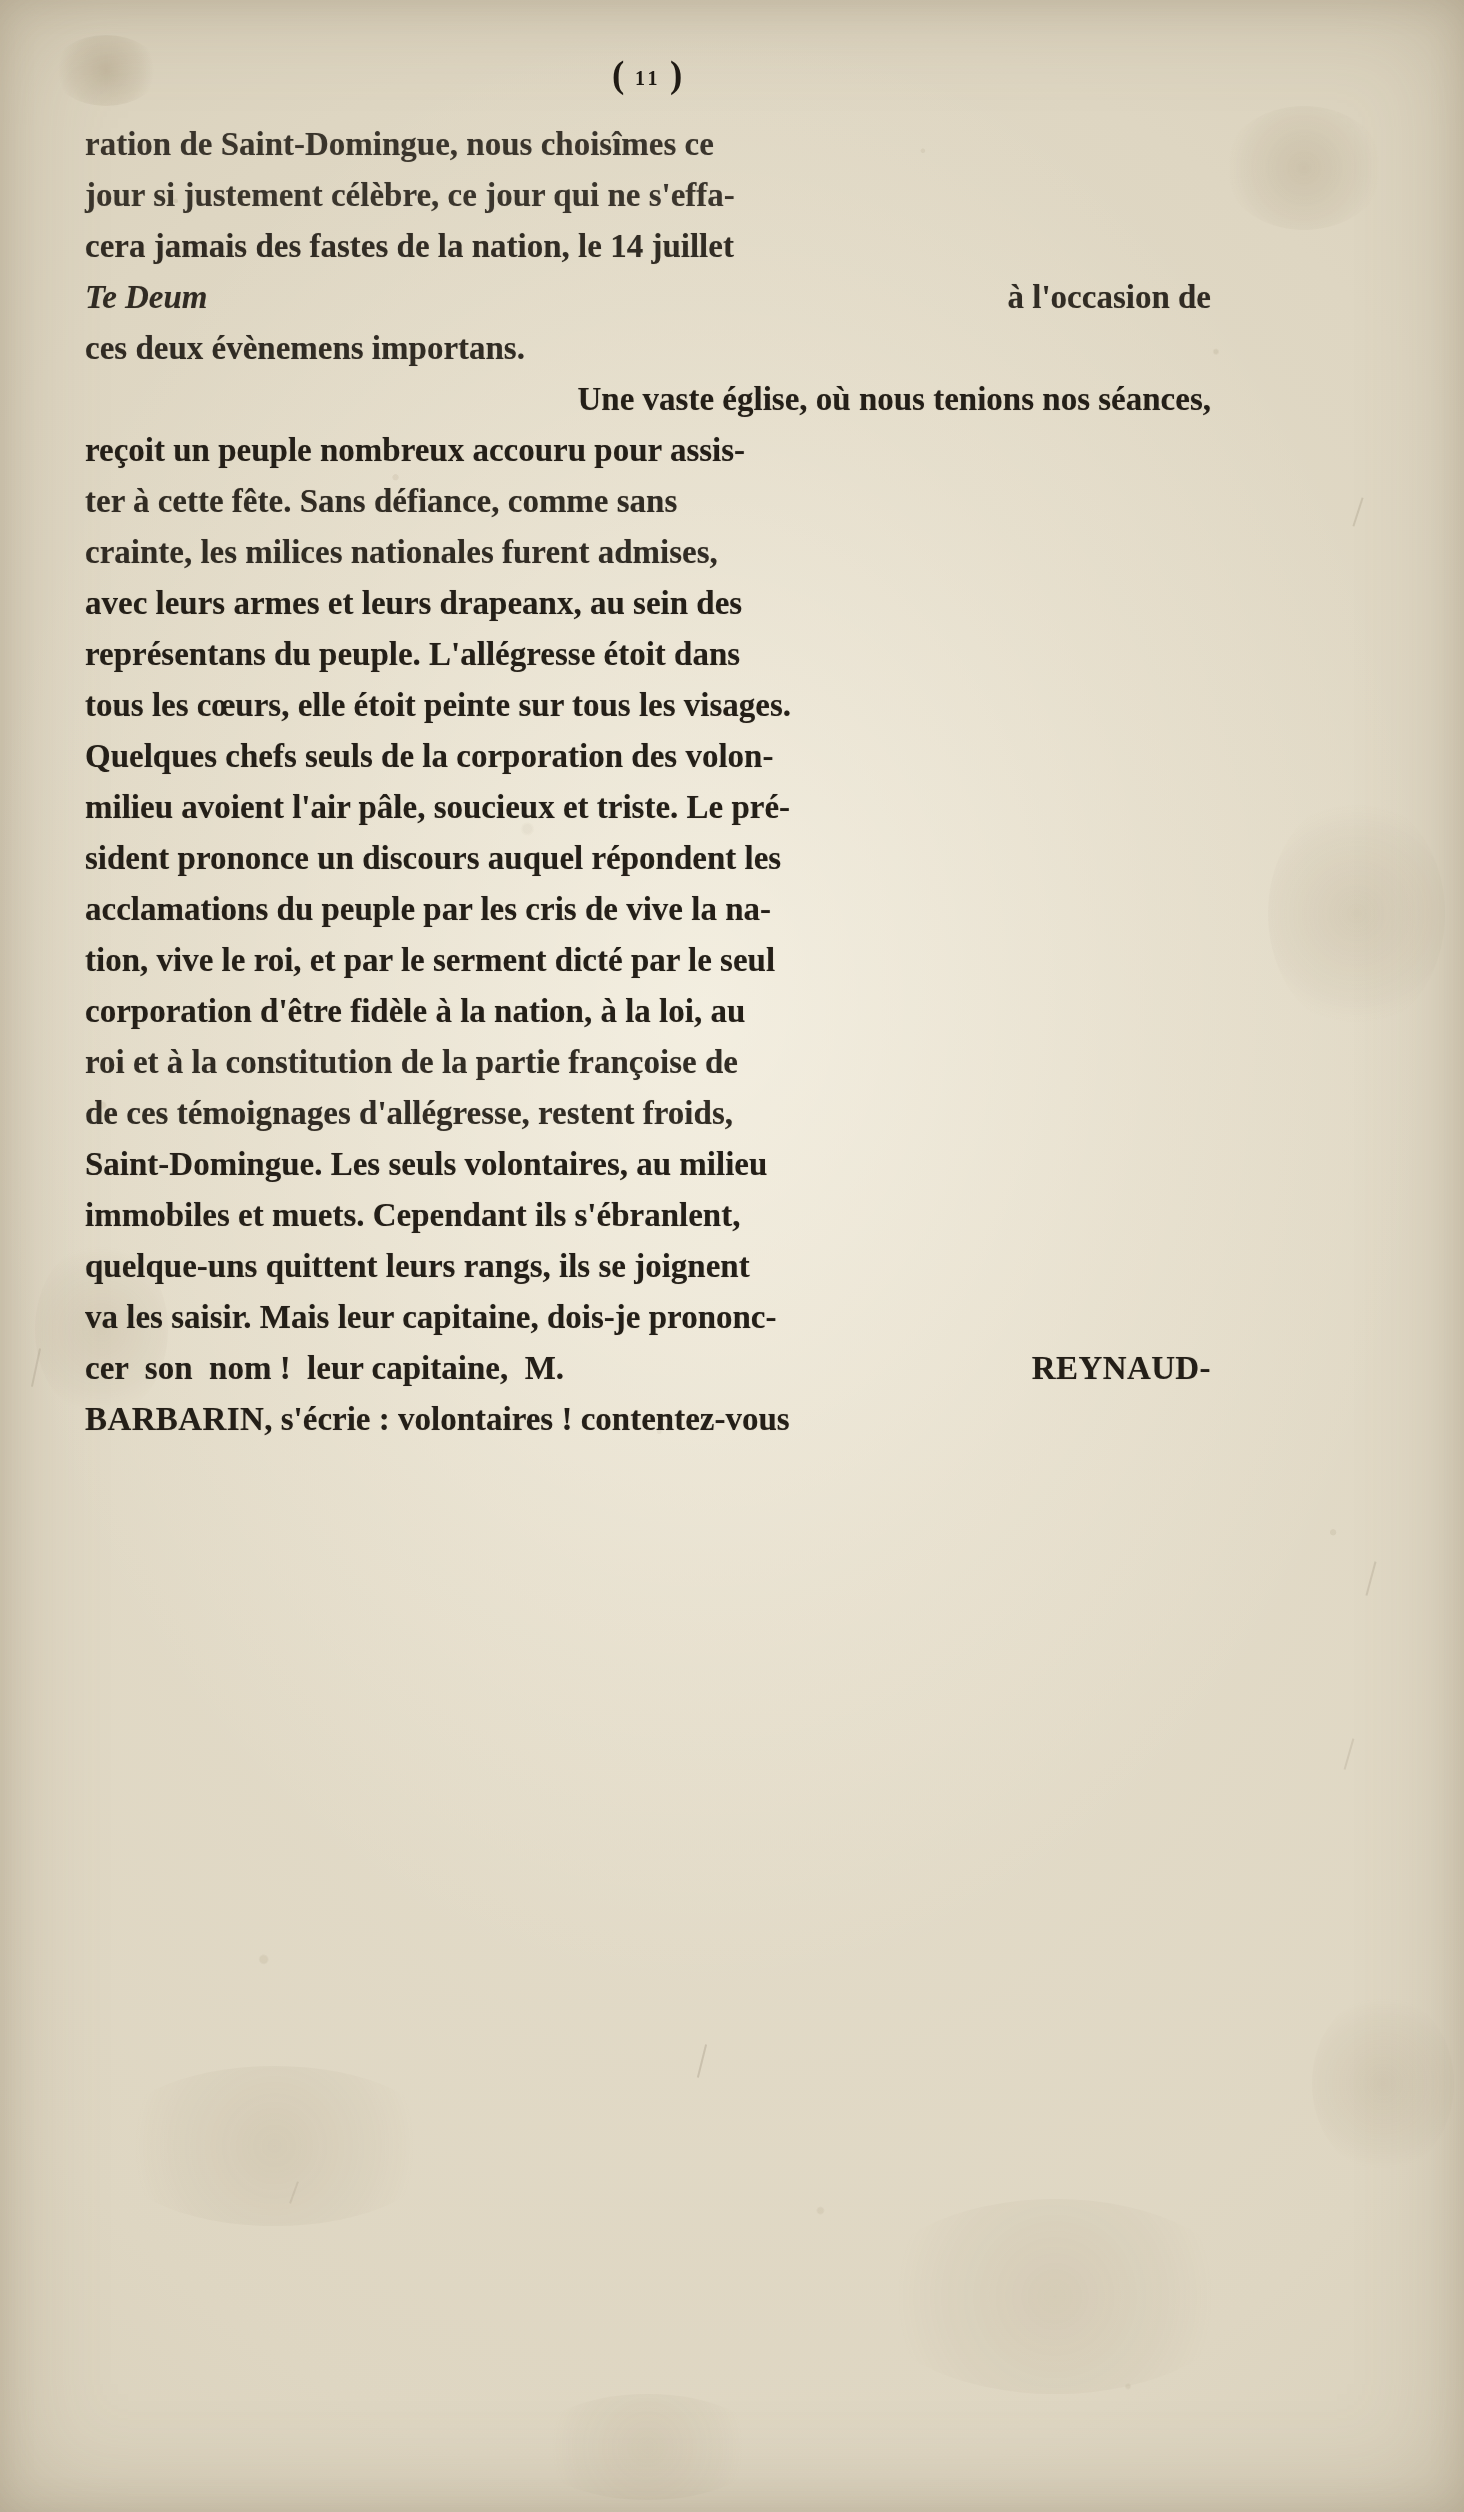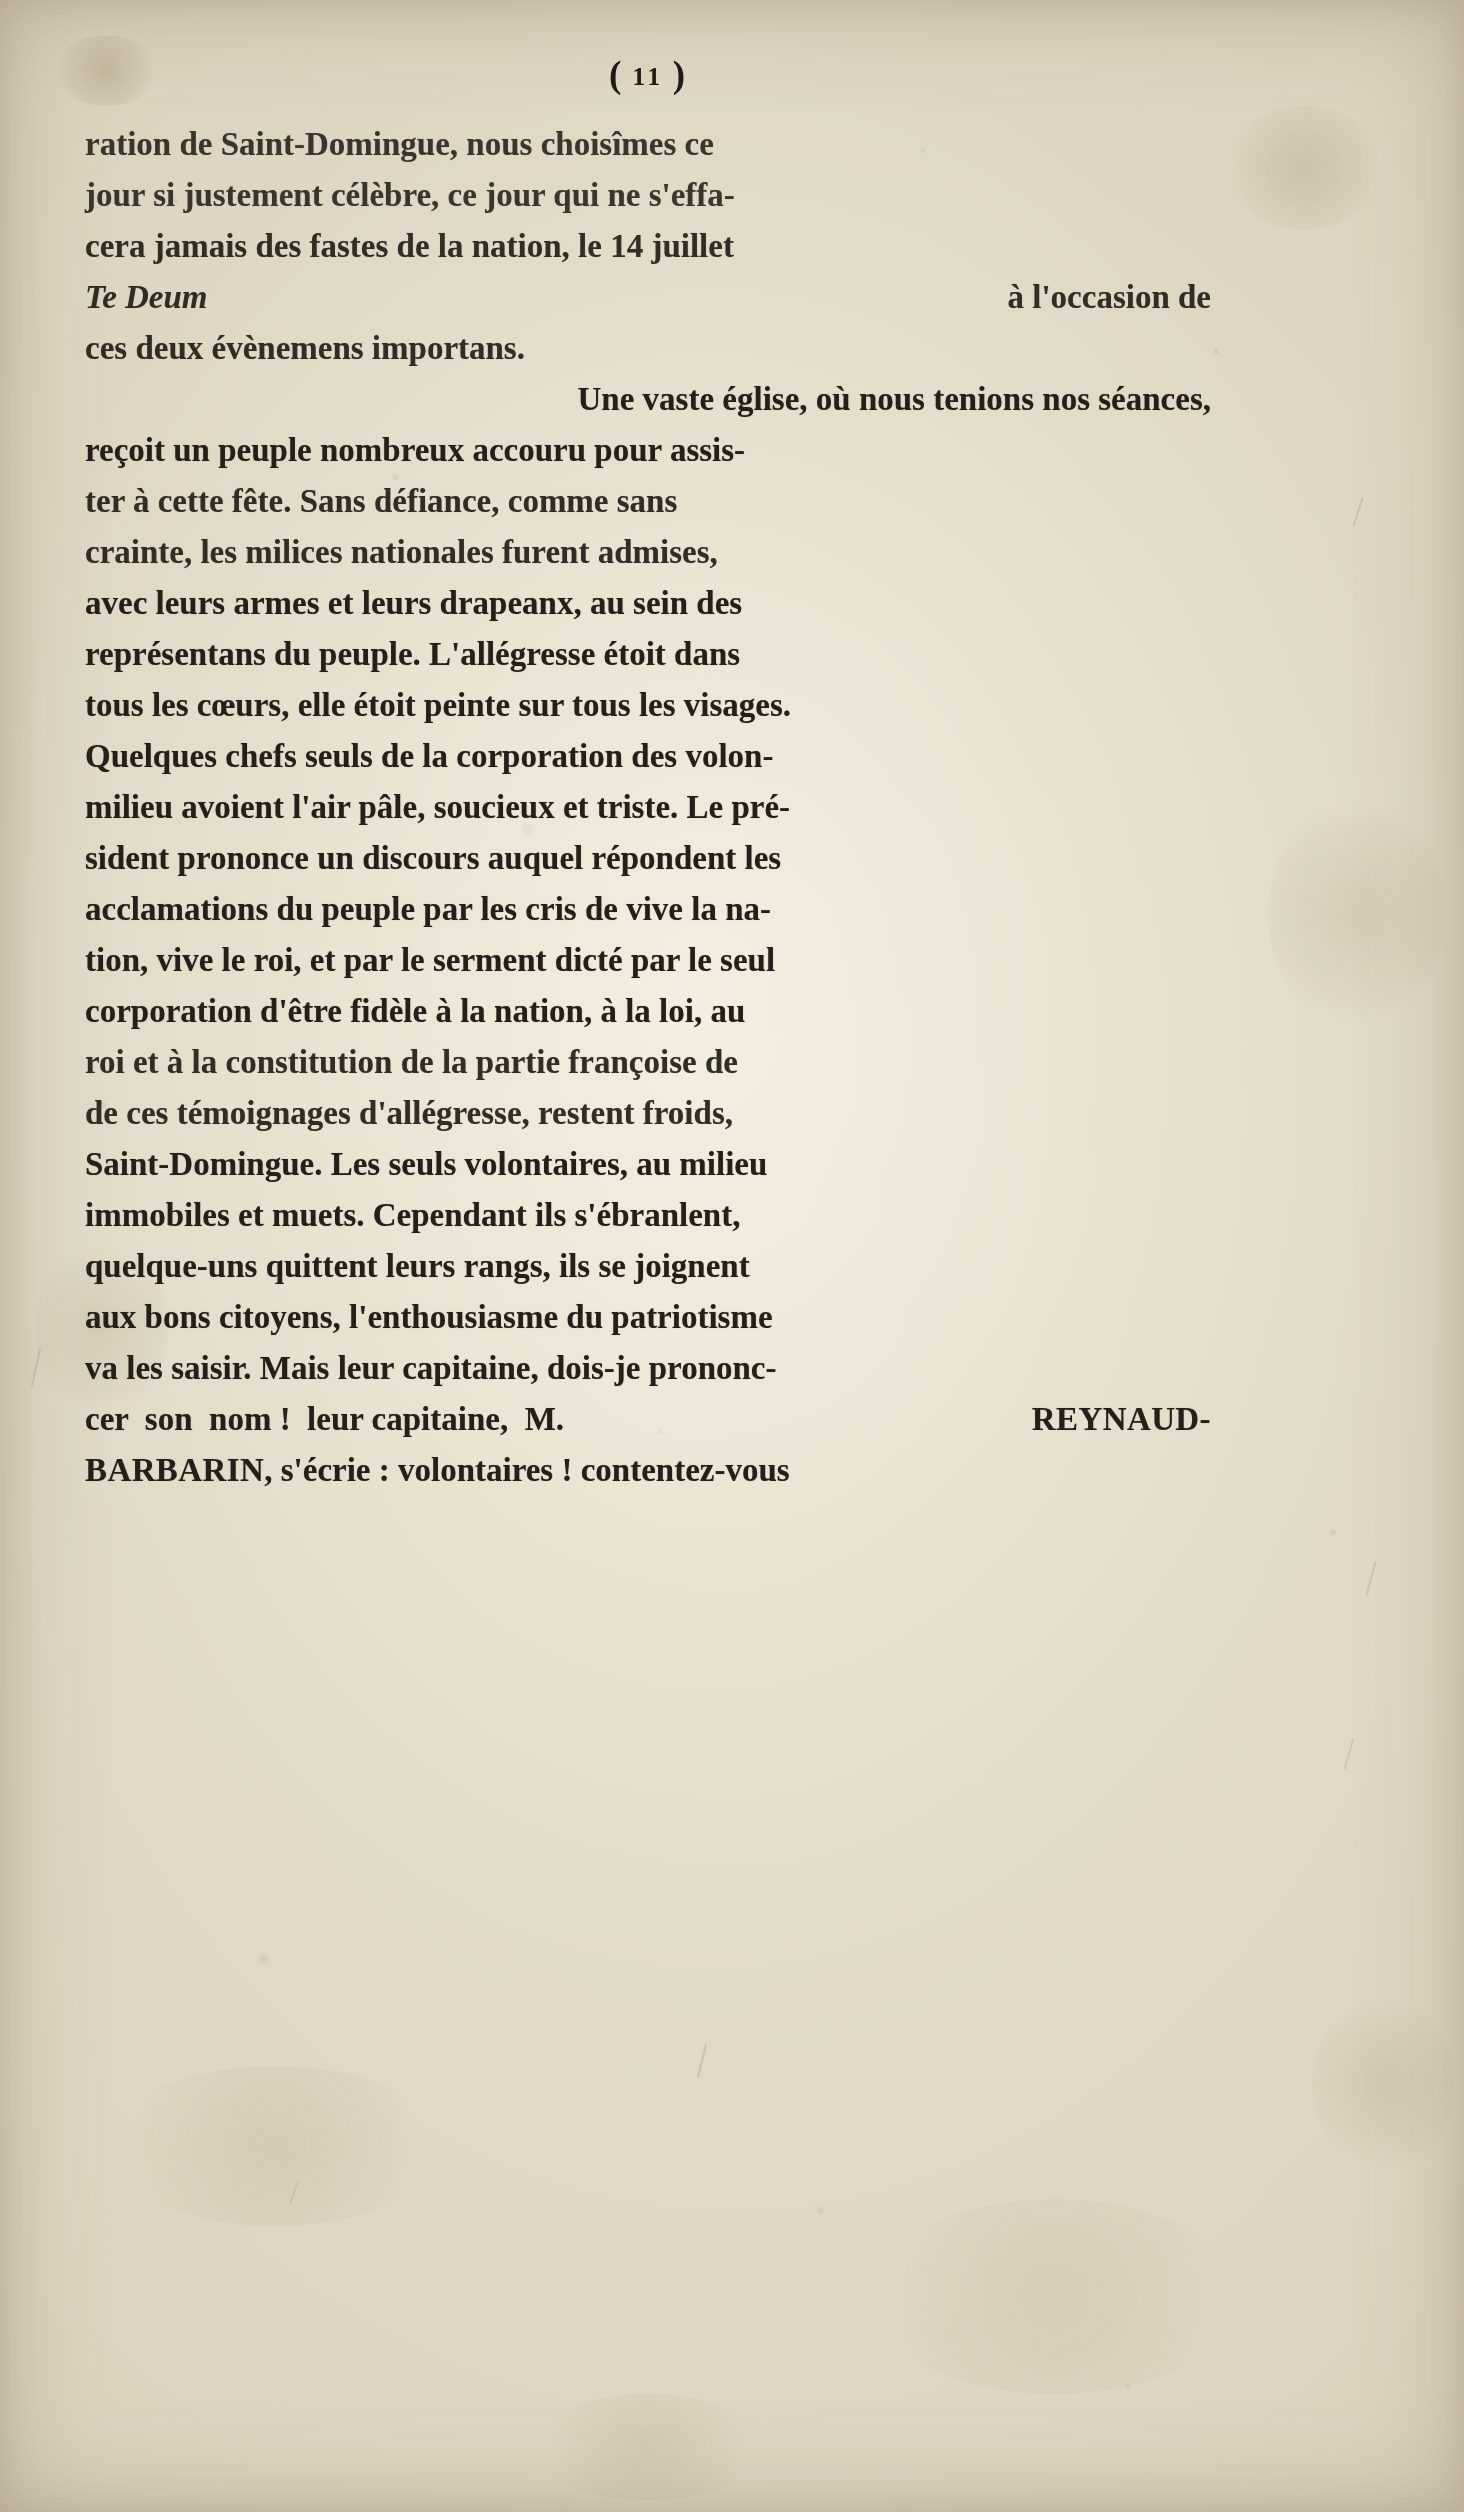--- a/index.html
+++ b/index.html
@@ -74,21 +74,21 @@
     text-align: center;
     font-size: 34px;
     letter-spacing: 1.8px;
     font-weight: 700;
     margin: 0 0 23px 0;
     color: #1f1a14;
     font-family: "Liberation Serif", serif;
   }
   .folio .paren { font-size: 37px; }
   .folio .num {
-    font-size: 26px;
+    font-size: 20px;
     letter-spacing: 3.5px;
     padding: 0 9px;
     position: relative;
     top: -1.8px;
   }
 
   p.body {
     margin: 0;
     font-size: 33px;
     line-height: 51px;
@@ -224,23 +224,20 @@
       <span class="l just">
         <span>Saint-Domingue. Les seuls volontaires, au milieu</span>
       </span>
       <span class="l just">
         <span>immobiles et muets. Cependant ils s'ébranlent,</span>
       </span>
       <span class="l just">
         <span>quelque-uns quittent leurs rangs, ils se joignent</span>
       </span>
       <span class="l just">
-        <span>aux bons citoyens, l'enthousiasme du patriotisme</span>
-      </span>
-      <span class="l just">
         <span>va les saisir. Mais leur capitaine, dois-je prononc-</span>
       </span>
       <span class="l just">
         <span>cer  son  nom !  leur capitaine,  M. </span>
           <span class="sc">REYNAUD-</span>
       </span>
       <span class="l just">
         <span><span class="sc">BARBARIN</span>, s'écrie : volontaires ! contentez-vous</span>
       </span>
     </p>

